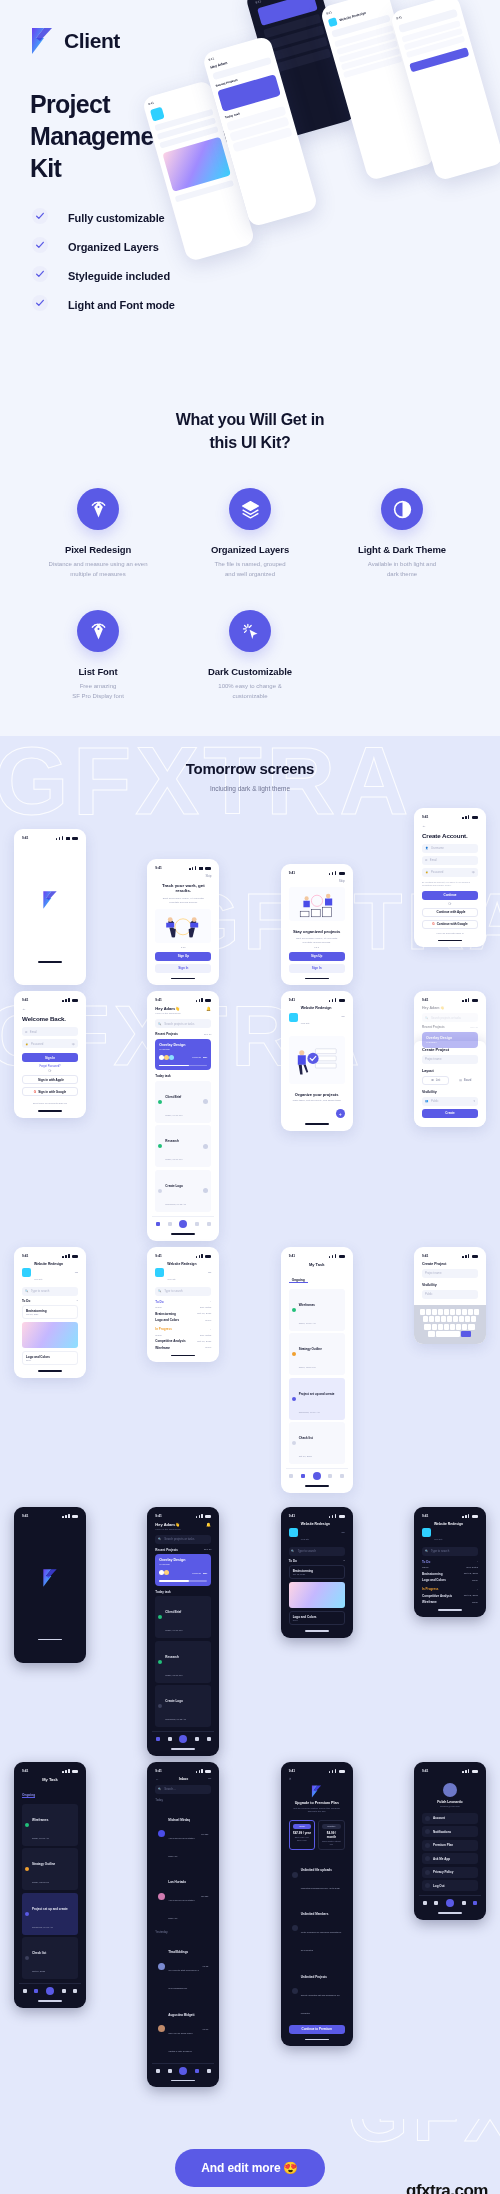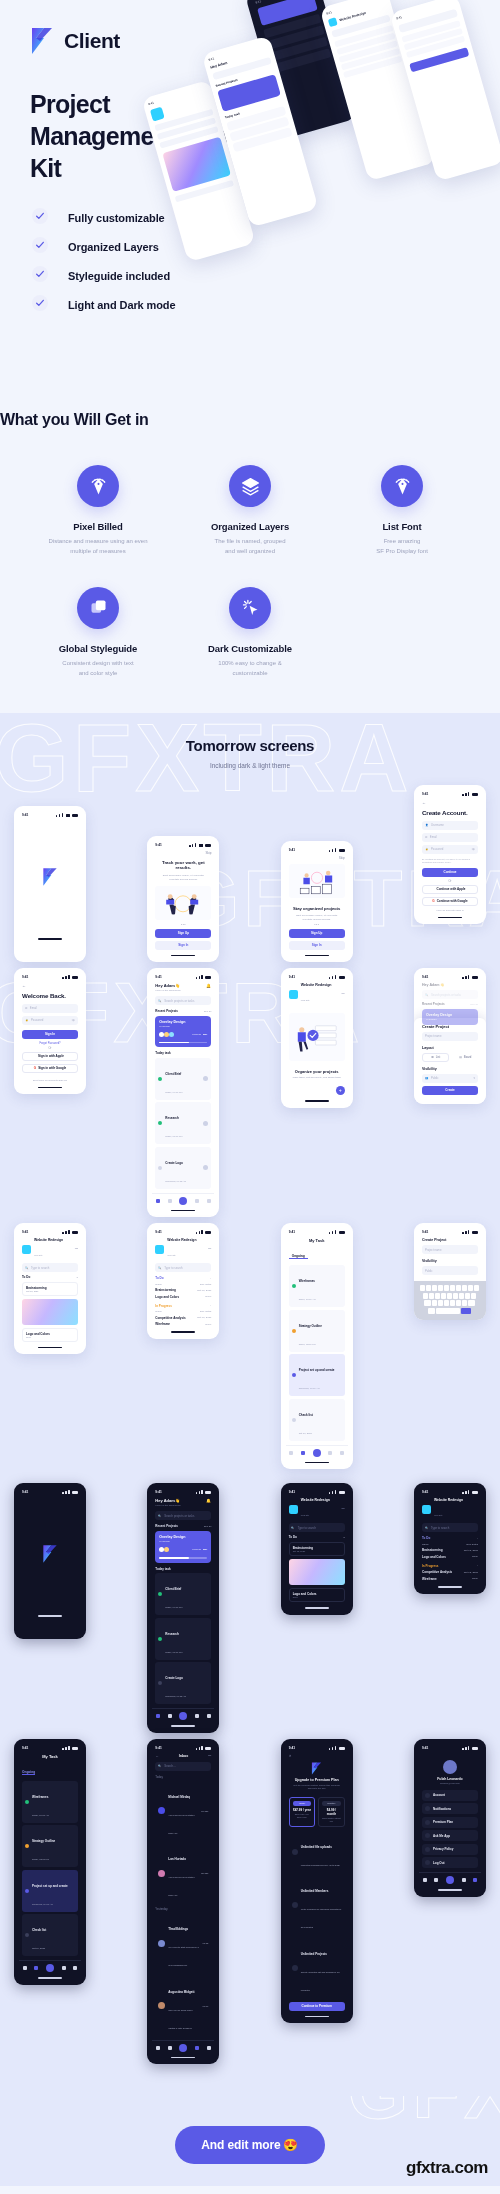--- a/index.html
+++ b/index.html
@@ -101,20 +101,21 @@
     box-shadow: 0 6px 20px rgba(60,70,140,.18);
     overflow: hidden;
   }
 
   
   .getsec {
     background: #f2f5fd;
     padding: 28px 0 34px;
   }
   .sec-title {
+    text-align: center;
     font-size: 16px;
     font-weight: bold;
     line-height: 1.45;
     letter-spacing: -0.3px;
   }
   .grid3 {
     display: grid;
     grid-template-columns: repeat(3, 1fr);
     row-gap: 30px;
     padding: 34px 22px 0;
@@ -349,21 +350,21 @@
           </svg>
       </span>
       <span class="label">Styleguide included</span>
     </div>
     <div class="feature-row">
       <span class="check-circle">
         <svg viewBox="0 0 12 12">
             <path d="M2 6.3 L4.6 8.8 L10 2.8" stroke="#5a5ae6" stroke-width="1.5" fill="none" stroke-linecap="round" stroke-linejoin="round"></path>
           </svg>
       </span>
-      <span class="label">Light and Dark mode</span>
+      <span class="label">Light and Font mode</span>
     </div>
   </div>
 
 
   <div class="hero-mocks">
     <div class="hm" style="left:132px;top:0px;width:74px;height:150px;background:#13162b;">
       <div style="padding:5px 5px 0;">
         <div style="height:4px;"></div>
         <div style="font-size:3px;color:#9ea3bd;padding:0 3px;">9:41</div>
         <div style="margin:4px 3px;height:18px;border-radius:3px;background:#5a5ae6;"></div>
@@ -421,33 +422,34 @@
         <div style="margin-top:2px;height:6px;border-radius:2px;background:#f7f8fd;"></div>
         <div style="margin-top:6px;height:9px;border-radius:3px;background:#5a5ae6;"></div>
       </div>
     </div>
   </div>
 </section>
 
 <section class="getsec">
   <div class="sec-title">
     <div>What you Will Get in</div>
+    <div>this UI Kit?</div>
   </div>
 
   <div class="grid3">
 
     <div class="gcard">
       <span class="gicon">
         <svg viewBox="0 0 24 24" fill="none" stroke="#fff" stroke-width="1.7" stroke-linecap="round" stroke-linejoin="round">
           <path d="M12 3 L17 9 L12 21 L7 9 Z" fill="#fff" stroke="none"></path>
           <circle cx="12" cy="9" r="2" fill="#5a5ae6"></circle>
           <path d="M5 7 A9 9 0 0 1 19 7" stroke="#fff" stroke-dasharray="1.5 1.5"></path>
         </svg>
       </span>
-      <div class="gtitle">Pixel Billed</div>
+      <div class="gtitle">Pixel Redesign</div>
       <div class="gdesc">
         <div>Distance and measure using an even</div>
         <div>multiple of measures</div>
       </div>
     </div>
 
     <div class="gcard">
       <span class="gicon">
         <svg viewBox="0 0 24 24" fill="#fff" stroke="#fff" stroke-width="1.6" stroke-linejoin="round">
           <path d="M12 3 L21 8 L12 13 L3 8 Z"></path>
@@ -455,49 +457,49 @@
           <path d="M3 16.5 L12 21.5 L21 16.5" fill="none"></path>
         </svg>
       </span>
       <div class="gtitle">Organized Layers</div>
       <div class="gdesc">
         <div>The file is named, grouped</div>
         <div>and well organized</div>
       </div>
     </div>
 
+    <div class="gcard">
+      <span class="gicon">
+        <svg viewBox="0 0 24 24">
+          <circle cx="12" cy="12" r="9" fill="none" stroke="#fff" stroke-width="1.8"></circle>
+          <path d="M12 3 A9 9 0 0 1 12 21 Z" fill="#fff"></path>
+        </svg>
+      </span>
+      <div class="gtitle">Light &amp; Dark Theme</div>
+      <div class="gdesc">
+        <div>Available in both light and</div>
+        <div>dark theme</div>
+      </div>
+    </div>
 
     <div class="gcard">
       <span class="gicon">
         <svg viewBox="0 0 24 24" fill="none" stroke="#fff" stroke-width="1.7" stroke-linecap="round" stroke-linejoin="round">
           <path d="M12 3 L17 9 L12 21 L7 9 Z" fill="#fff" stroke="none"></path>
           <circle cx="12" cy="9" r="2" fill="#5a5ae6"></circle>
           <path d="M5 7 A9 9 0 0 1 19 7" stroke="#fff" stroke-dasharray="1.5 1.5"></path>
         </svg>
       </span>
       <div class="gtitle">List Font</div>
       <div class="gdesc">
         <div>Free amazing</div>
         <div>SF Pro Display font</div>
       </div>
     </div>
 
-    <div class="gcard">
-      <span class="gicon">
-        <svg viewBox="0 0 24 24">
-          <rect x="4" y="7" width="11" height="11" rx="2" fill="#c9c9fb"></rect>
-          <rect x="9" y="4" width="11" height="11" rx="2" fill="#fff"></rect>
-        </svg>
-      </span>
-      <div class="gtitle">Global Styleguide</div>
-      <div class="gdesc">
-        <div>Consistent design with text</div>
-        <div>and color style</div>
-      </div>
-    </div>
 
     <div class="gcard">
       <span class="gicon">
         <svg viewBox="0 0 24 24" fill="#fff" stroke="#fff" stroke-width="1.5" stroke-linecap="round">
           <path d="M11 10 L20 14.5 L15.5 16 L14 20.5 Z" stroke="none"></path>
           <path d="M9 4 L9 7 M4 9 L7 9 M5.2 5.2 L7.2 7.2 M12.8 5.2 L10.8 7.2 M5.2 13 L7.2 11"></path>
         </svg>
       </span>
       <div class="gtitle">Dark Customizable</div>
       <div class="gdesc">

